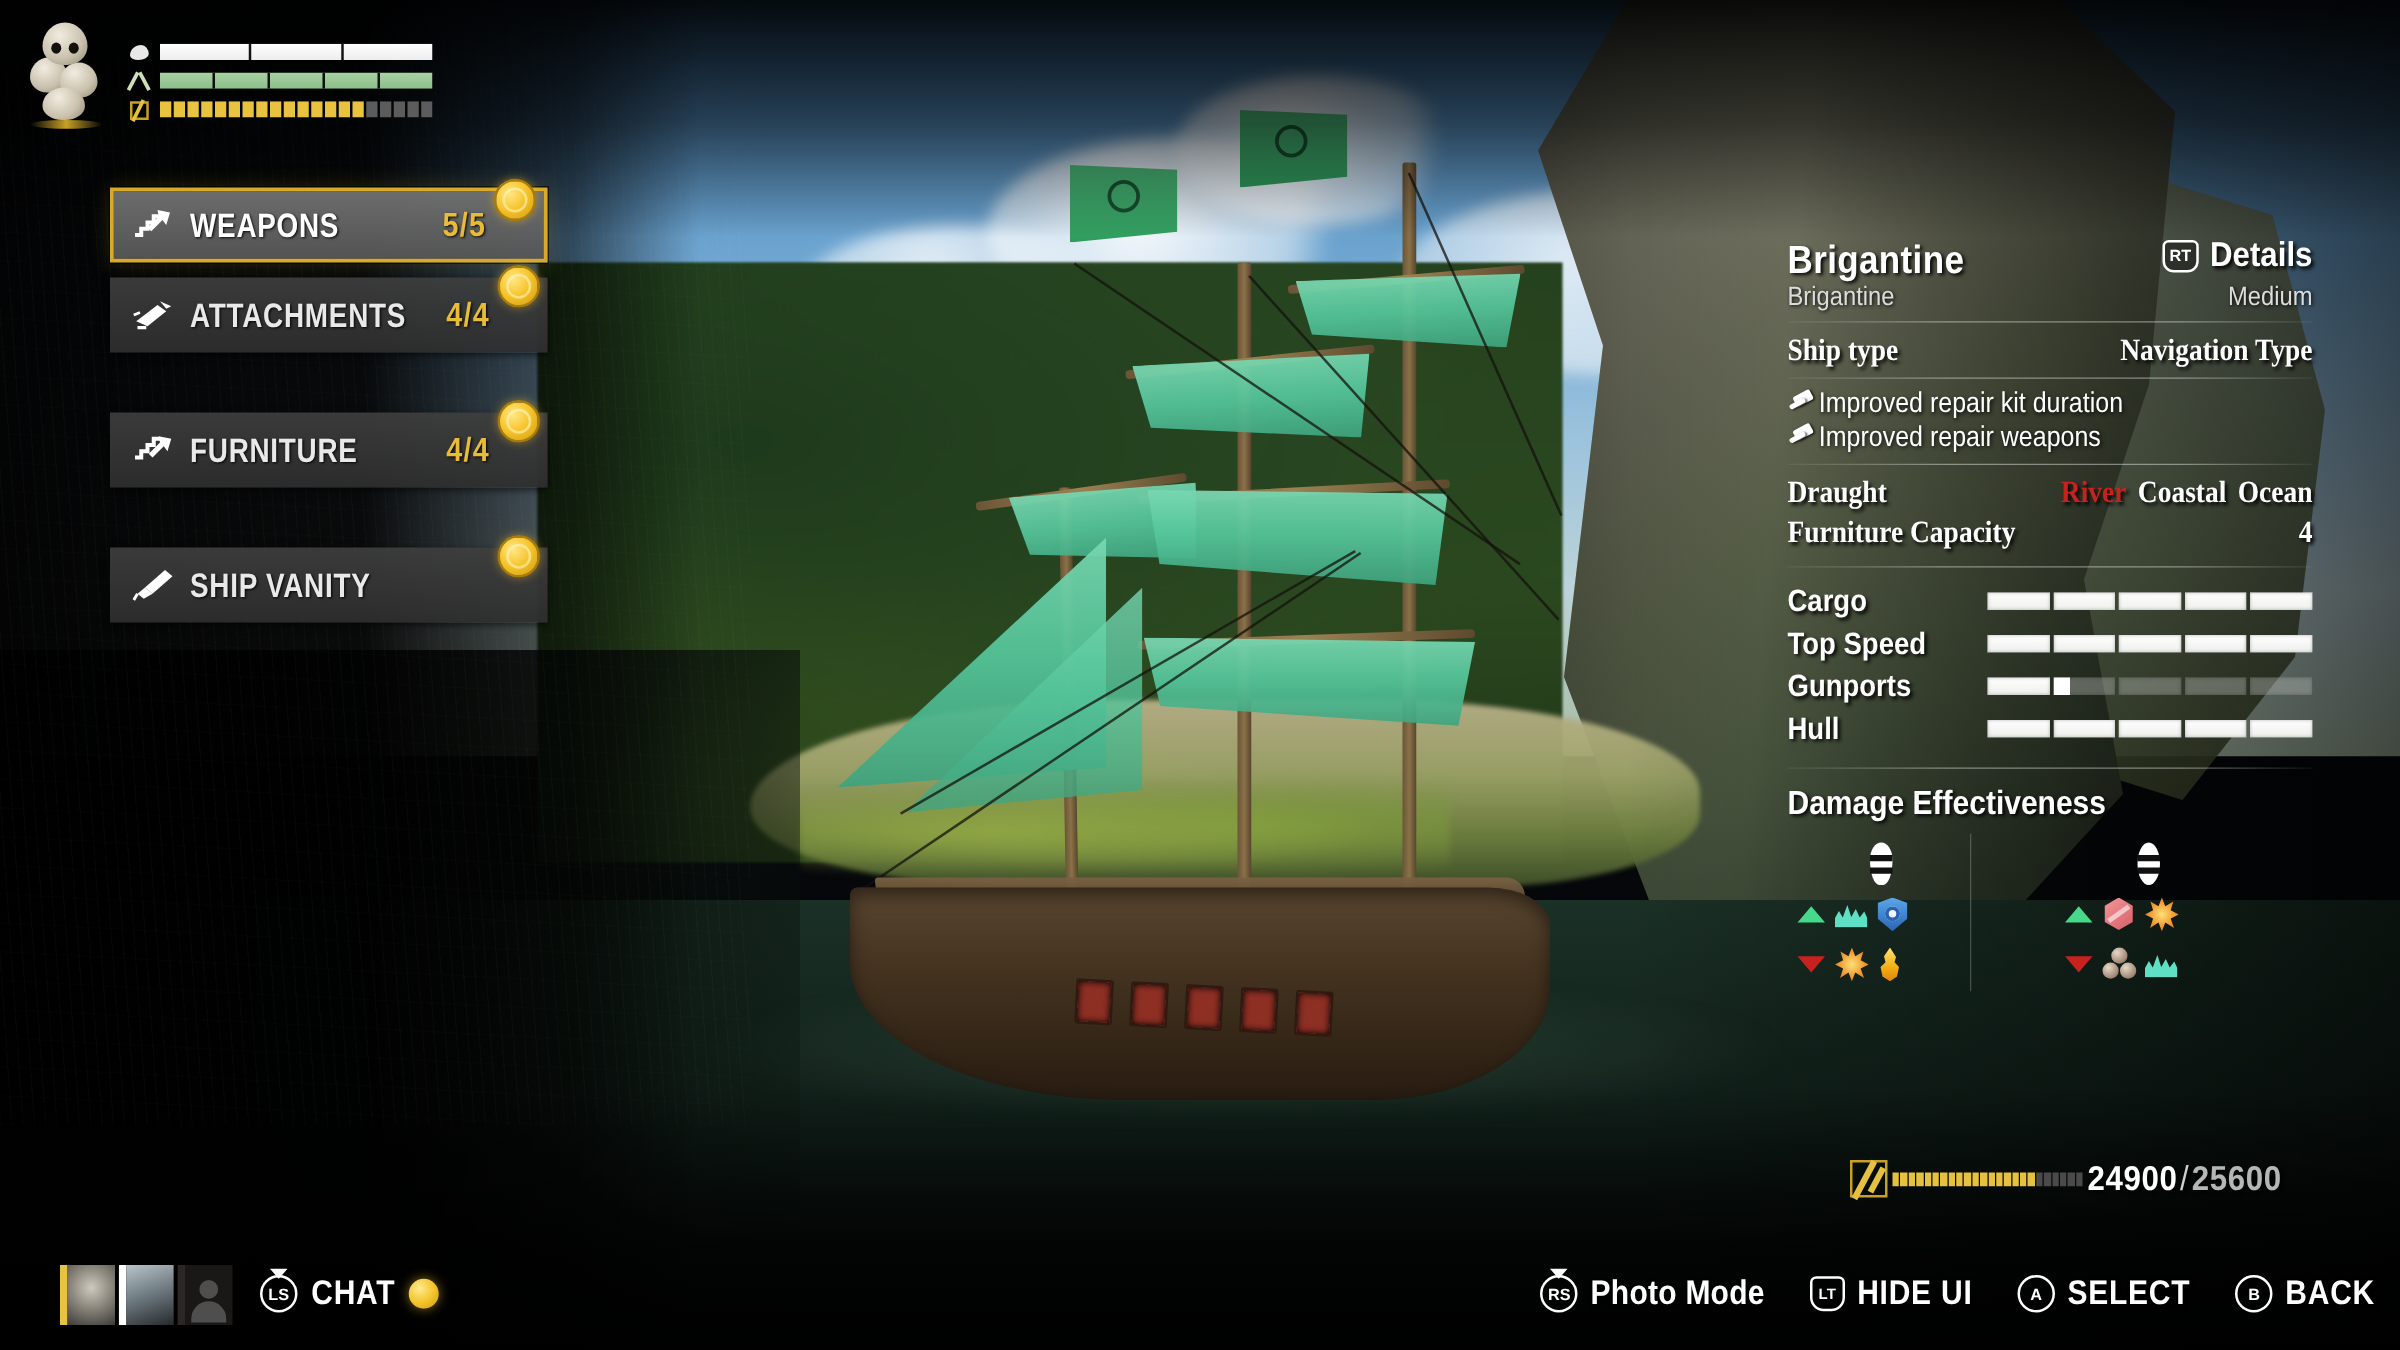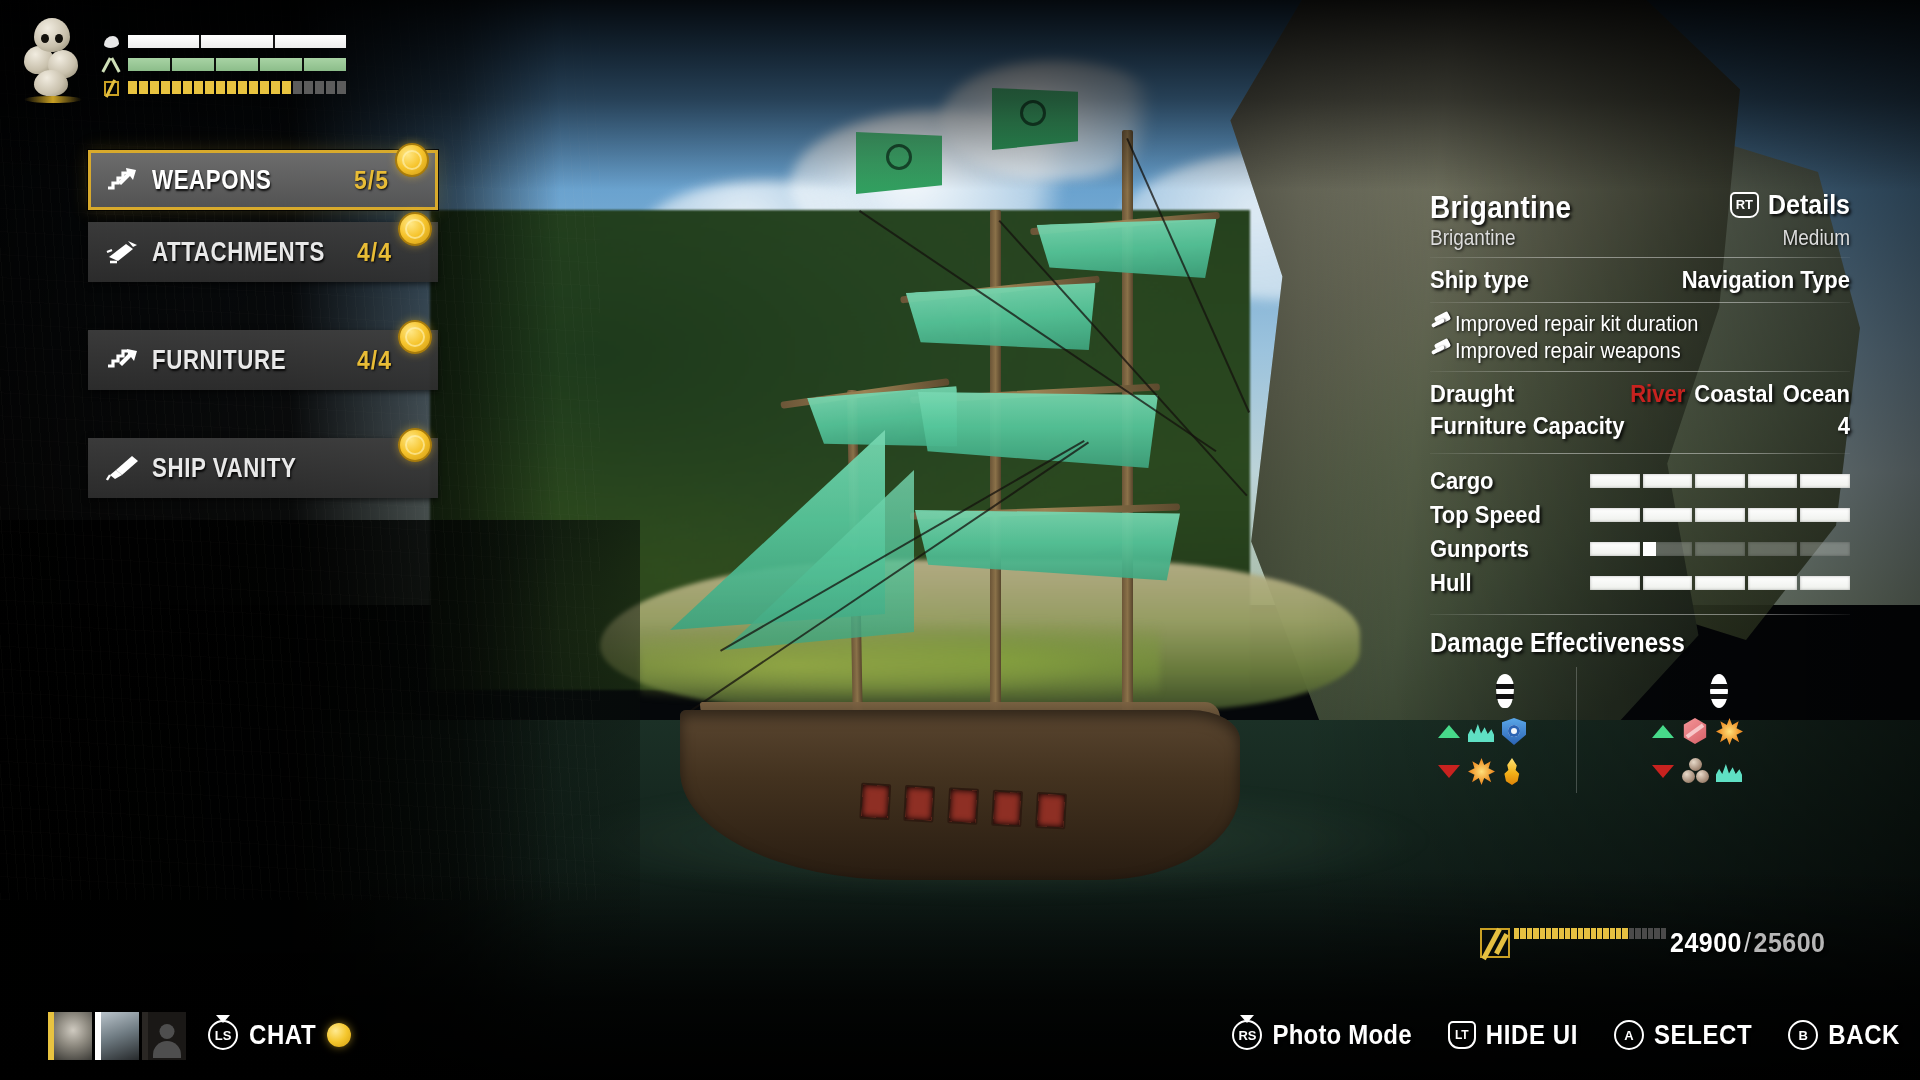--- a/index.html
+++ b/index.html
@@ -234,21 +234,21 @@
     text-shadow:none;
   }
   .si-details-label { font-size:25px; font-weight:700; transform:scaleY(1.1); text-shadow:2px 2px 3px rgba(0,0,0,.95); }
   .si-sub-row { display:flex; justify-content:space-between; margin-top:4px; }
   .si-sub {
     font-size:19px; color:#dcdcdc; font-weight:400;
     transform:scaleY(1.12); transform-origin:left top;
     text-shadow: 1px 1px 3px rgba(0,0,0,.95);
   }
   .rule { height:1px; background: linear-gradient(90deg, rgba(255,255,255,.05), rgba(255,255,255,.42) 30%, rgba(255,255,255,.42) 75%, rgba(255,255,255,.05)); margin:9px 0; }
-  .si-row { display:flex; justify-content:space-between; align-items:flex-end; }
+  .si-row { display:flex; justify-content:space-between; align-items:flex-end;font-family:Liberation Serif, serif; }
   .si-key {
     font-size:22px; font-weight:700; transform:scaleY(1.12); transform-origin:left center;
     text-shadow: 2px 2px 3px rgba(0,0,0,.95);
   }
   .si-val {
     font-size:22px; font-weight:700; transform:scaleY(1.12); transform-origin:right center;
     text-shadow: 2px 2px 3px rgba(0,0,0,.95);
   }
   .perk { display:flex; align-items:center; gap:4px; margin:4px 0 2px; }
   .perk-text {
@@ -305,21 +305,21 @@
     clip-path: polygon(50% 0%, 93% 25%, 93% 75%, 50% 100%, 7% 75%, 7% 25%); position:relative; }
   .g-pierce::after { content:""; position:absolute; left:3px; top:11px; width:20px; height:4px; background:#f7c6c8; transform: rotate(-36deg);}
   .g-shot { width:28px; height:26px; position:relative; }
   .g-shot i { position:absolute; width:13px; height:13px; border-radius:50%;
     background: radial-gradient(circle at 36% 32%, #e7d9c9, #9e8470 70%, #6b5545 100%); }
   .g-shot i:nth-child(1){ left:7px; top:0; }
   .g-shot i:nth-child(2){ left:0; top:12px; }
   .g-shot i:nth-child(3){ left:14px; top:12px; }
 
   
-  #xp-bar { position:absolute; left:1480px; top:928px; width:380px; display:flex; align-items:flex-start; gap:4px; }
+  #xp-bar { position:absolute; left:1480px; top:928px; width:380px; display:flex; align-items:center; gap:4px; }
   .xp-badge { width:30px; height:30px; border:2px solid #c9a024; position:relative; flex:0 0 30px; }
   .xp-badge::before, .xp-badge::after {
     content:""; position:absolute; background:#e5c041; width:5px; height:34px; top:-3px; transform:rotate(28deg);
   }
   .xp-badge::before { left:7px; }
   .xp-badge::after  { left:17px; height:22px; top:3px;}
   .xp-track { width:152px; height:11px; position:relative; display:flex; gap:1px; }
   .xp-track i { flex:1; background:#4a4a4a; }
   .xp-track i.on { background:#e5c041; }
   .xp-text { font-size:25px; font-weight:700; color:#fff; letter-spacing:.5px; transform:scaleY(1.1);

